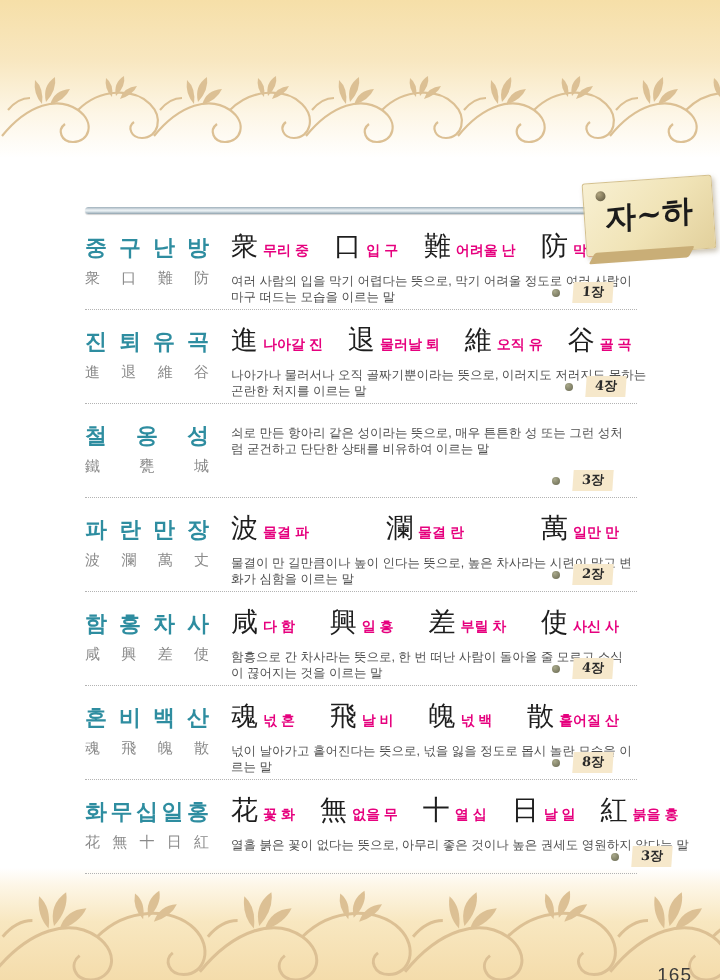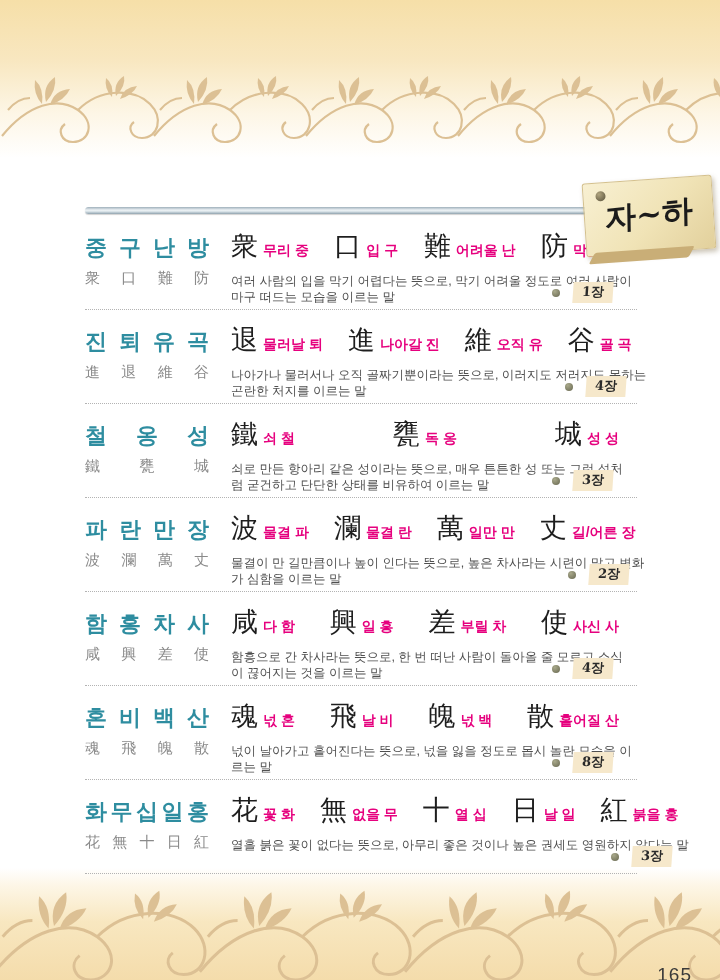--- a/index.html
+++ b/index.html
@@ -180,22 +180,22 @@
         </div>
       <div class="hanja-row">
           <span>進</span>
           <span>退</span>
           <span>維</span>
           <span>谷</span>
         </div>
     </div>
     <div class="right">
       <div class="gloss-row">
+          <span class="gloss"><span class="g-hanja">進</span><span class="g-read">나아갈 진</span></span>
           <span class="gloss"><span class="g-hanja">退</span><span class="g-read">물러날 퇴</span></span>
-          <span class="gloss"><span class="g-hanja">進</span><span class="g-read">나아갈 진</span></span>
           <span class="gloss"><span class="g-hanja">維</span><span class="g-read">오직 유</span></span>
           <span class="gloss"><span class="g-hanja">谷</span><span class="g-read">골 곡</span></span>
         </div>
       <div class="definition">나아가나 물러서나 오직 골짜기뿐이라는 뜻으로, 이러지도 저러지도 못하는 곤란한 처지를 이르는 말</div>
       <div class="badge-wrap">
         <span class="dot"></span>
         <span class="badge">4장</span>
       </div>
     </div>
   </div>
@@ -207,25 +207,20 @@
           <span>옹</span>
           <span>성</span>
         </div>
       <div class="hanja-row">
           <span>鐵</span>
           <span>甕</span>
           <span>城</span>
         </div>
     </div>
     <div class="right">
-      <div class="gloss-row">
-          <span class="gloss"><span class="g-hanja">鐵</span><span class="g-read">쇠 철</span></span>
-          <span class="gloss"><span class="g-hanja">甕</span><span class="g-read">독 옹</span></span>
-          <span class="gloss"><span class="g-hanja">城</span><span class="g-read">성 성</span></span>
-        </div>
       <div class="definition">쇠로 만든 항아리 같은 성이라는 뜻으로, 매우 튼튼한 성 또는 그런 성처럼 굳건하고 단단한 상태를 비유하여 이르는 말</div>
       <div class="badge-wrap">
         <span class="dot"></span>
         <span class="badge">3장</span>
       </div>
     </div>
   </div>
 
   <div class="entry">
     <div class="left">
@@ -240,21 +235,20 @@
           <span>瀾</span>
           <span>萬</span>
           <span>丈</span>
         </div>
     </div>
     <div class="right">
       <div class="gloss-row">
           <span class="gloss"><span class="g-hanja">波</span><span class="g-read">물결 파</span></span>
           <span class="gloss"><span class="g-hanja">瀾</span><span class="g-read">물결 란</span></span>
           <span class="gloss"><span class="g-hanja">萬</span><span class="g-read">일만 만</span></span>
-          <span class="gloss"><span class="g-hanja">丈</span><span class="g-read">길/어른 장</span></span>
         </div>
       <div class="definition">물결이 만 길만큼이나 높이 인다는 뜻으로, 높은 차사라는 시련이 많고 변화가 심함을 이르는 말</div>
       <div class="badge-wrap">
         <span class="dot"></span>
         <span class="badge">2장</span>
       </div>
     </div>
   </div>
 
   <div class="entry">

